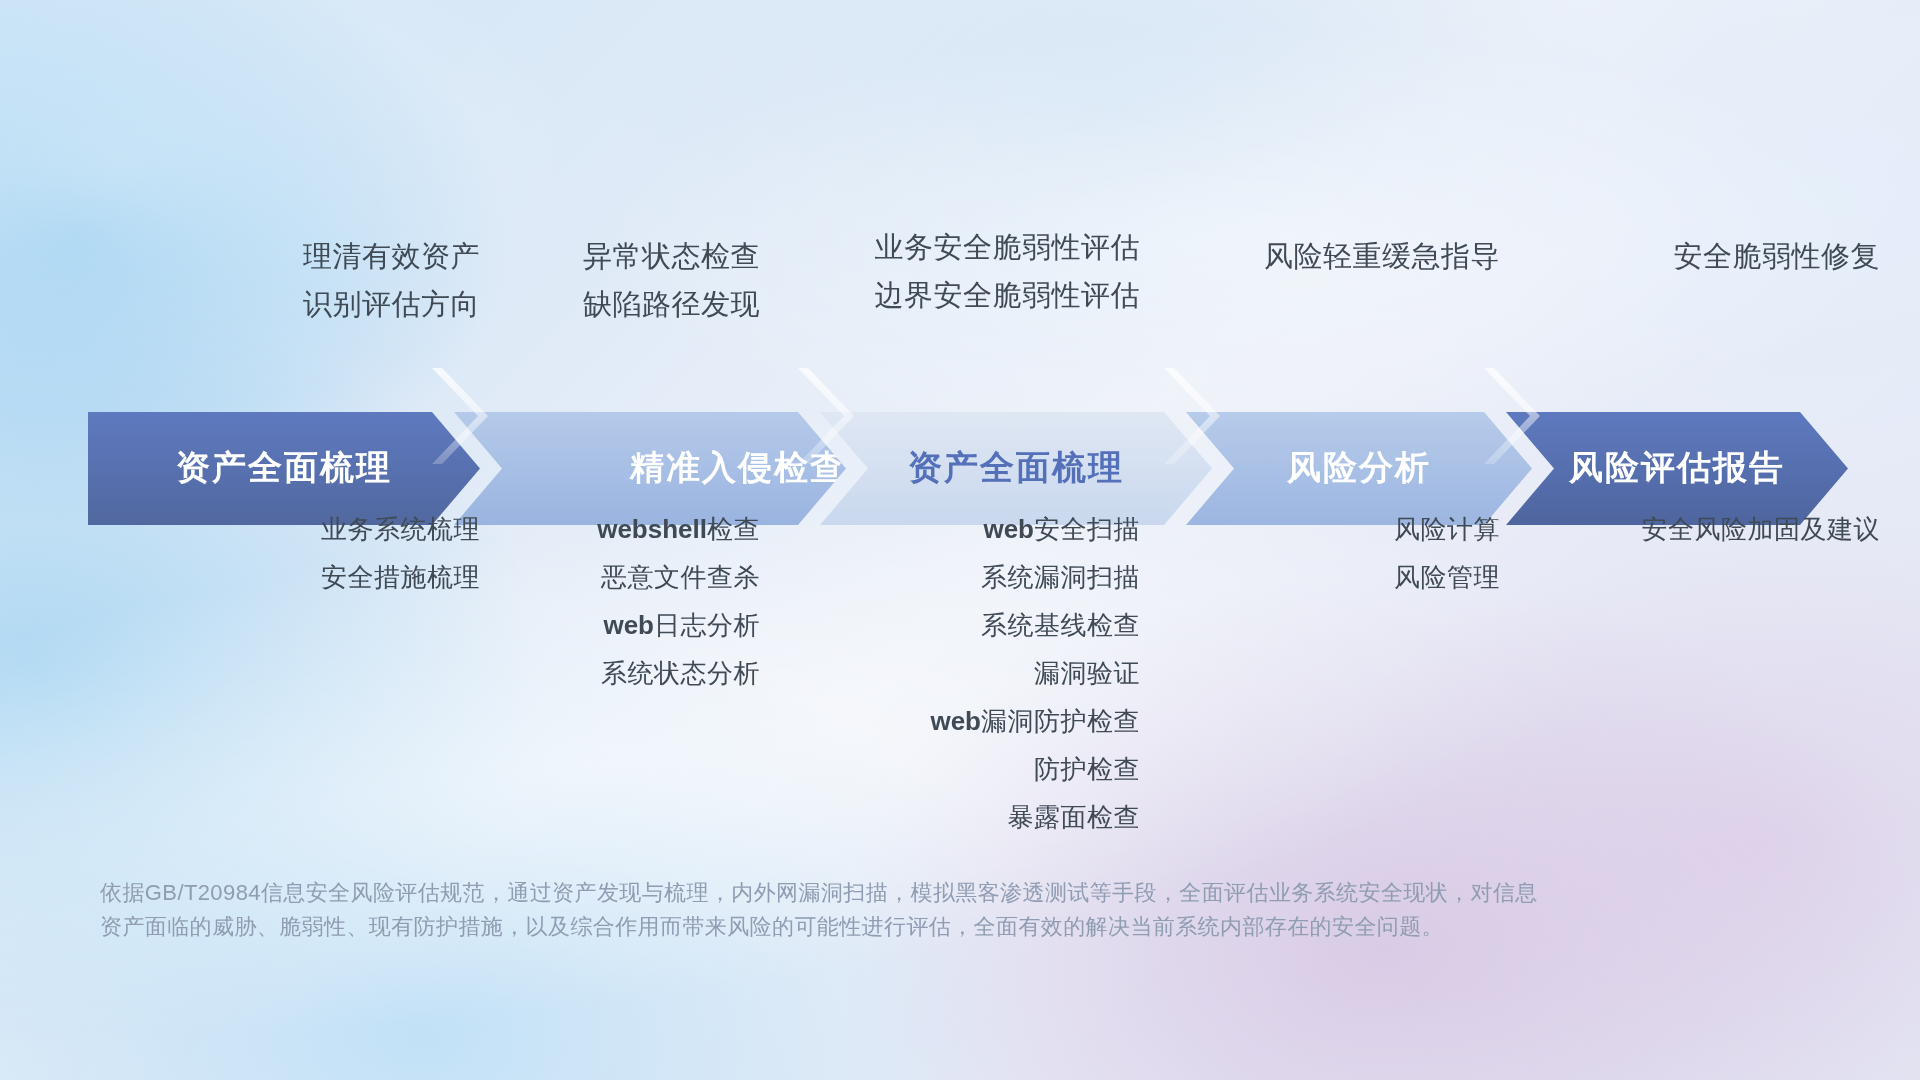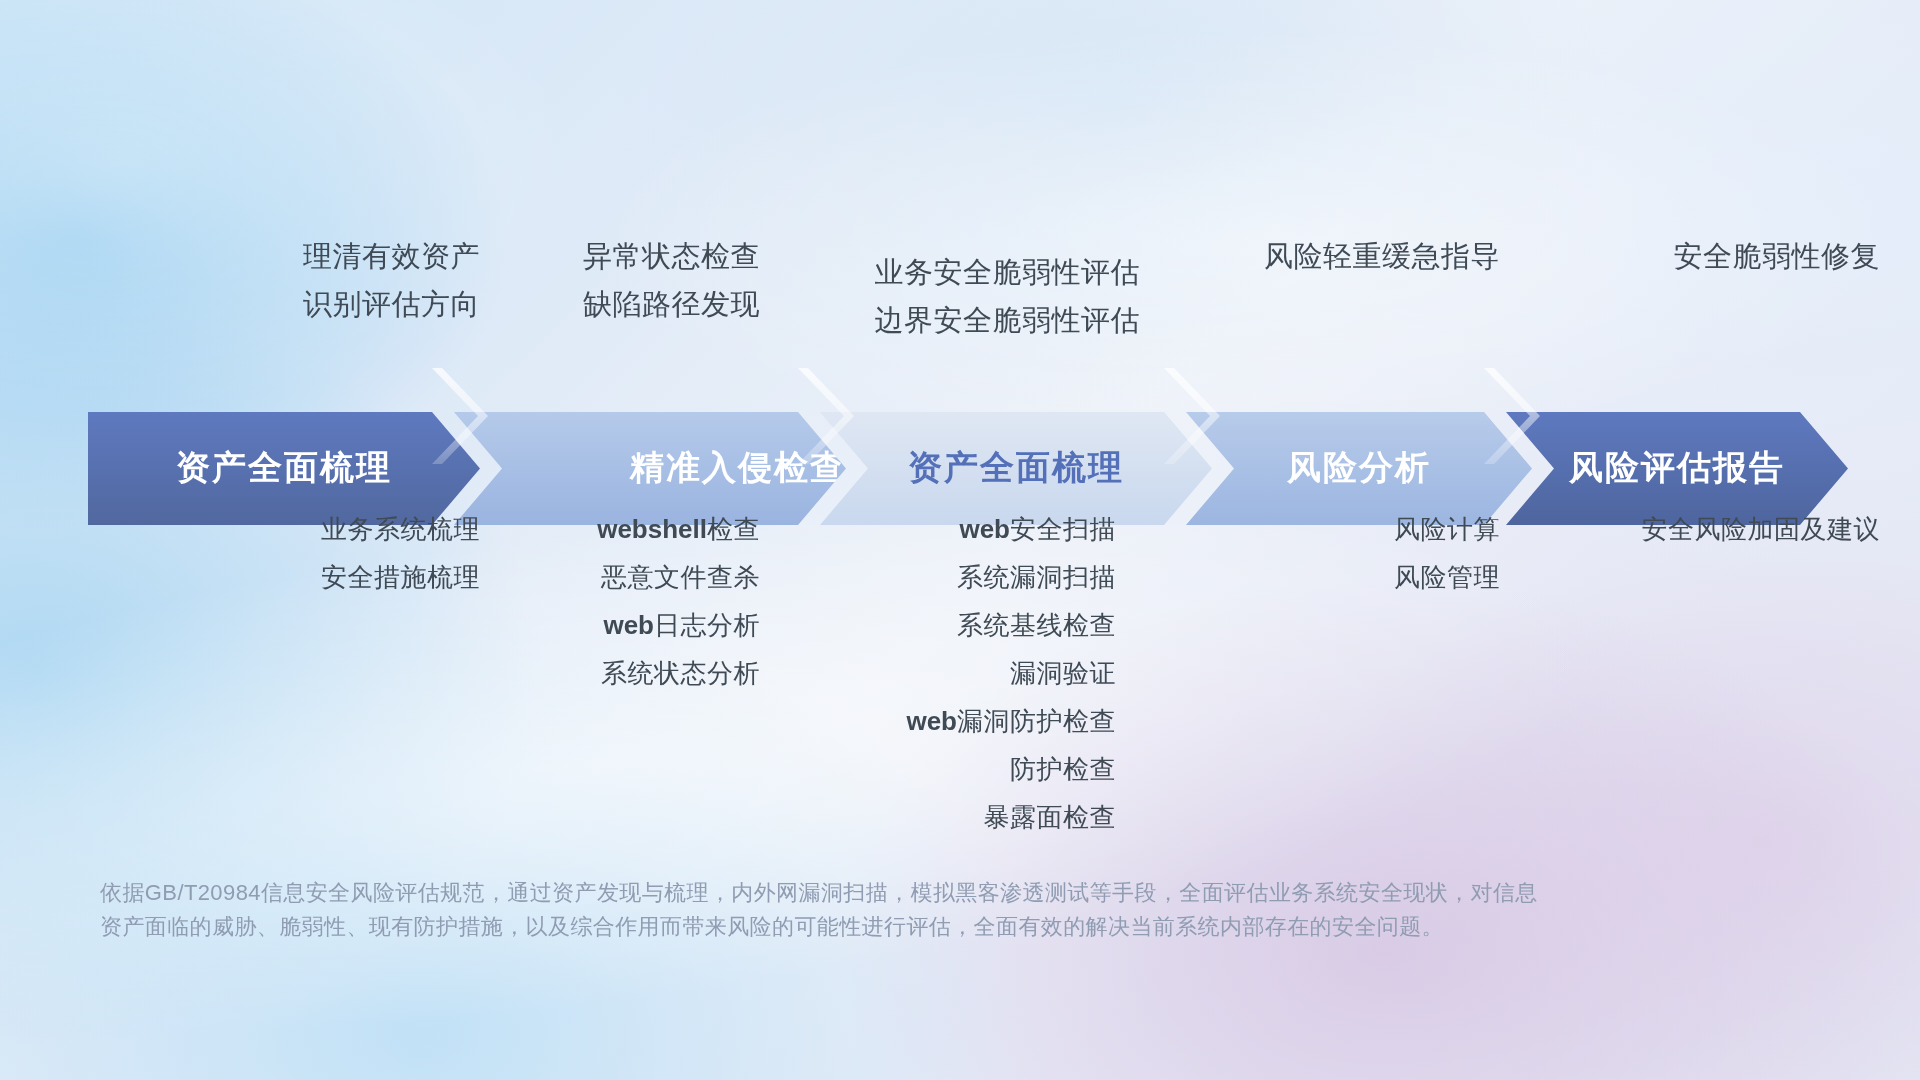--- a/index.html
+++ b/index.html
@@ -175,21 +175,21 @@
 
   <div class="cols">
     <div class="top-block" style="left:40px; top:232px; width:440px;">
       <div>理清有效资产</div>
       <div>识别评估方向</div>
     </div>
     <div class="top-block" style="left:360px; top:232px; width:400px;">
       <div>异常状态检查</div>
       <div>缺陷路径发现</div>
     </div>
-    <div class="top-block" style="left:700px; top:248px; width:440px;">
+    <div class="top-block" style="left:700px; top:223px; width:440px;">
       <div>业务安全脆弱性评估</div>
       <div>边界安全脆弱性评估</div>
     </div>
     <div class="top-block" style="left:1060px; top:232px; width:440px;">
       <div>风险轻重缓急指导</div>
     </div>
     <div class="top-block" style="left:1440px; top:232px; width:440px;">
       <div>安全脆弱性修复</div>
     </div>
   </div>
@@ -224,21 +224,21 @@
       <div>安全措施梳理</div>
     </div>
 
     <div class="bot-block" style="left:360px; top:505px; width:400px;">
       <div><span class="lat">webshell</span><span>检查</span></div>
       <div>恶意文件查杀</div>
       <div><span class="lat">web</span><span>日志分析</span></div>
       <div>系统状态分析</div>
     </div>
 
-    <div class="bot-block" style="left:676px; top:505px; width:440px;">
+    <div class="bot-block" style="left:700px; top:505px; width:440px;">
       <div><span class="lat">web</span><span>安全扫描</span></div>
       <div>系统漏洞扫描</div>
       <div>系统基线检查</div>
       <div>漏洞验证</div>
       <div><span class="lat">web</span><span>漏洞防护检查</span></div>
       <div>防护检查</div>
       <div>暴露面检查</div>
     </div>
 
     <div class="bot-block" style="left:1060px; top:505px; width:440px;">

